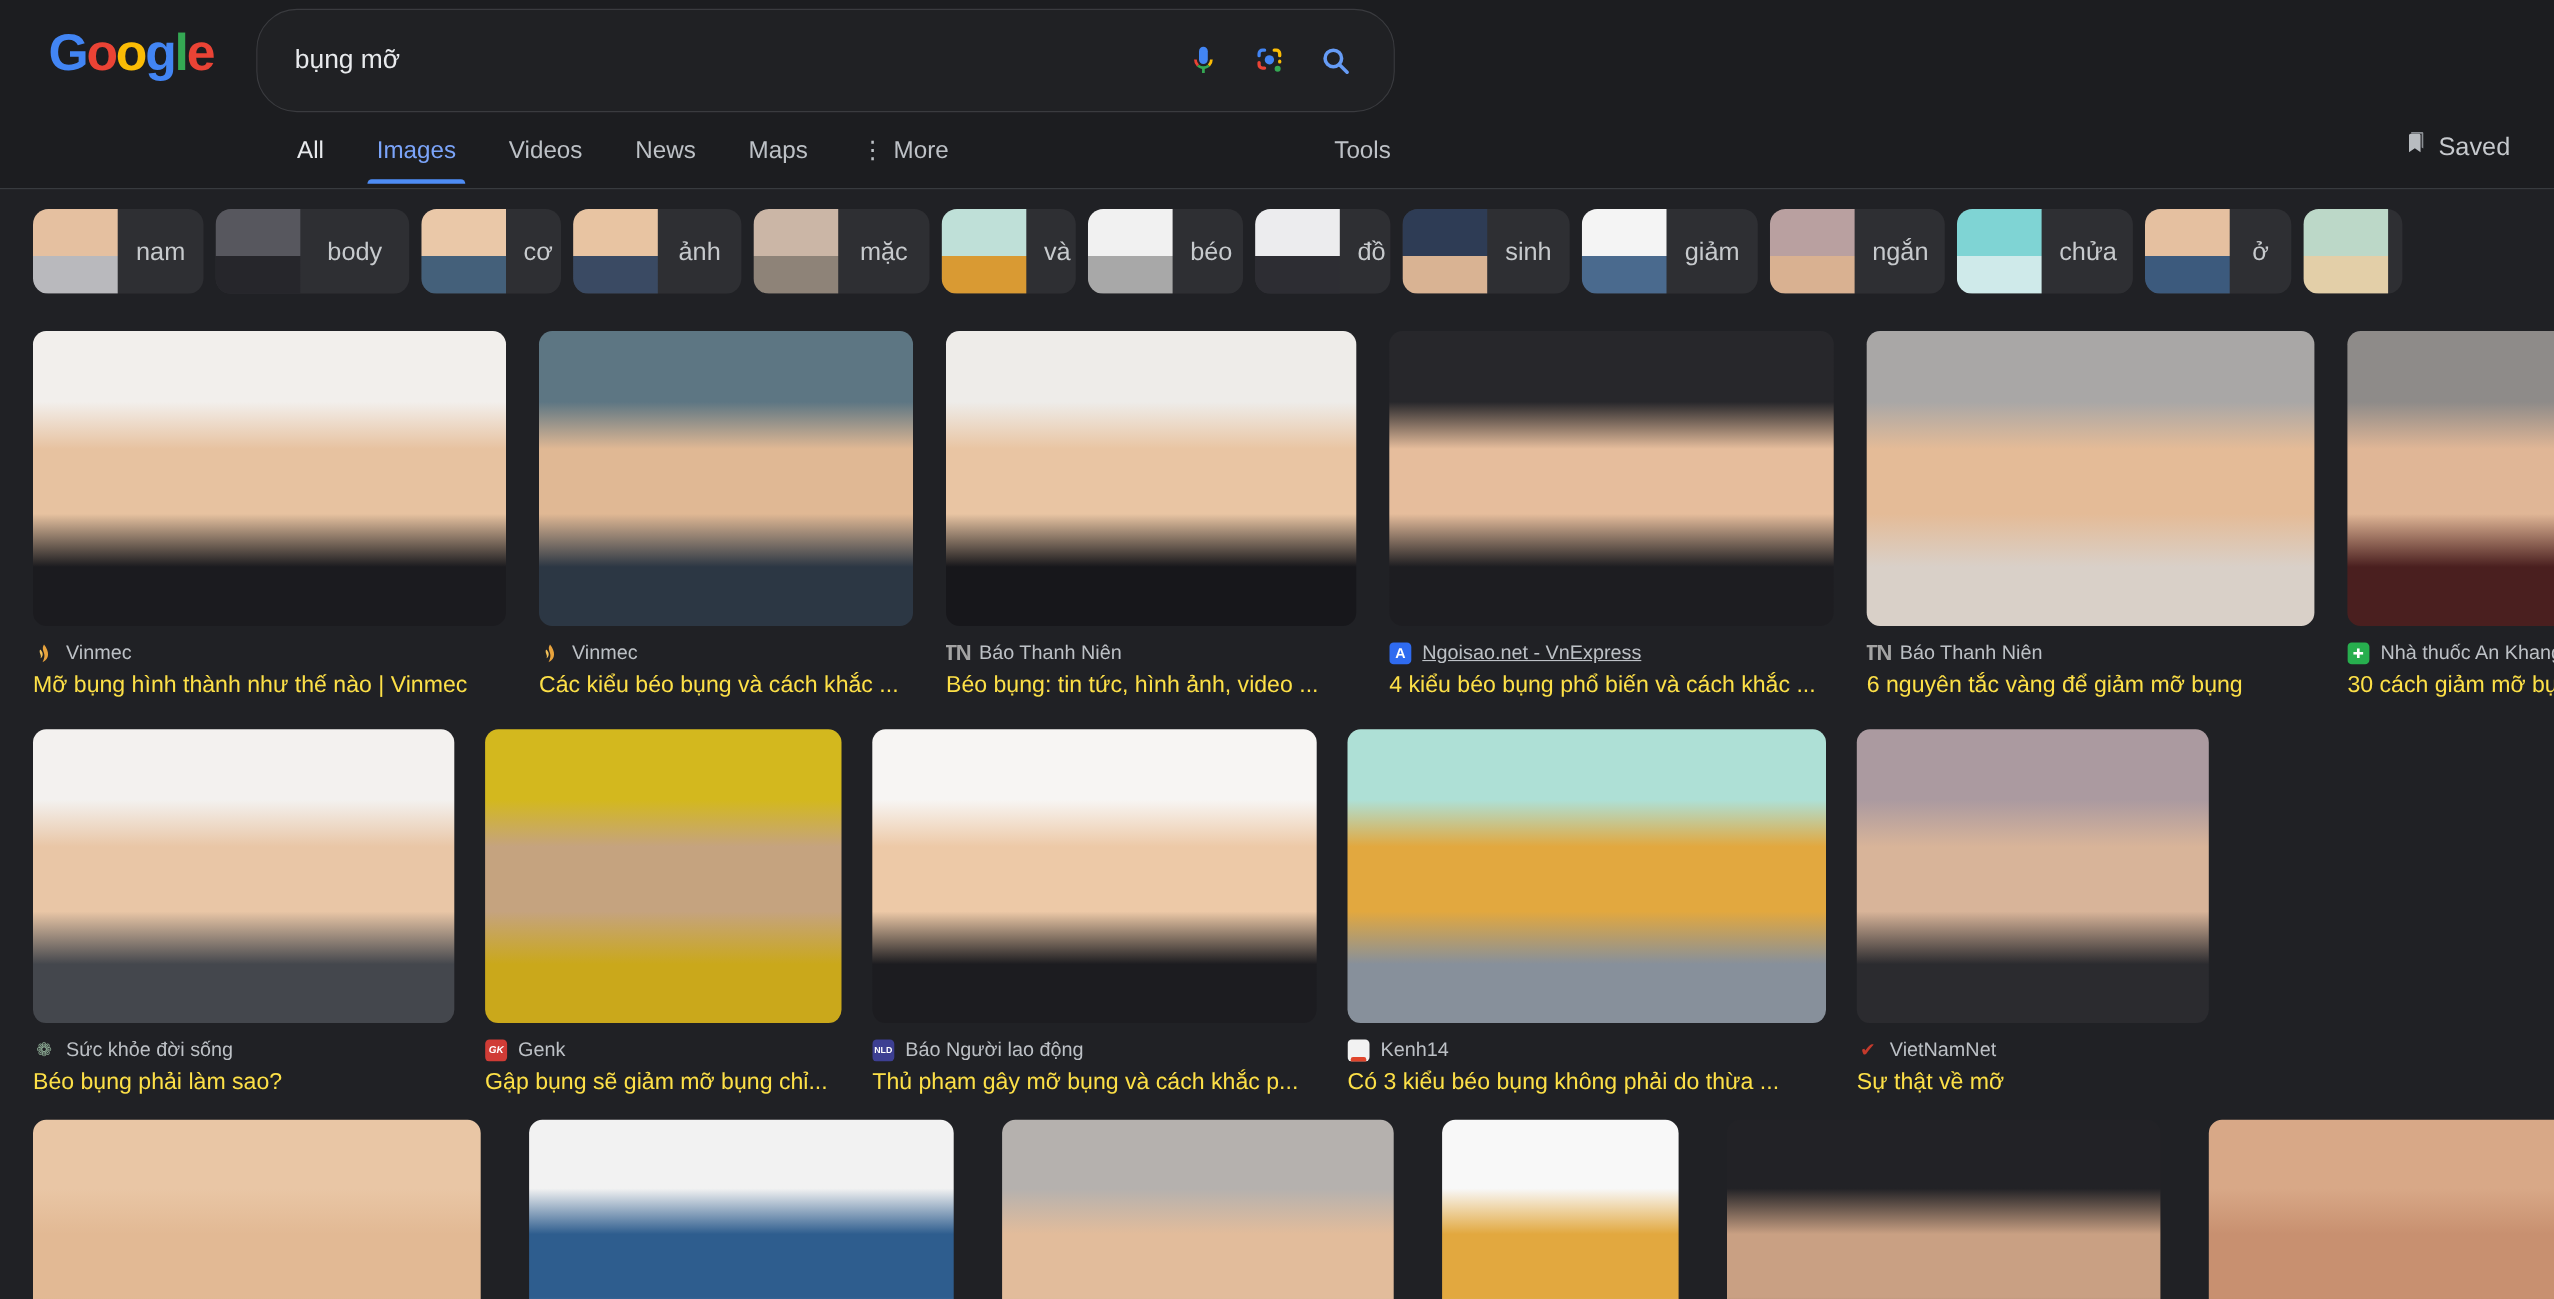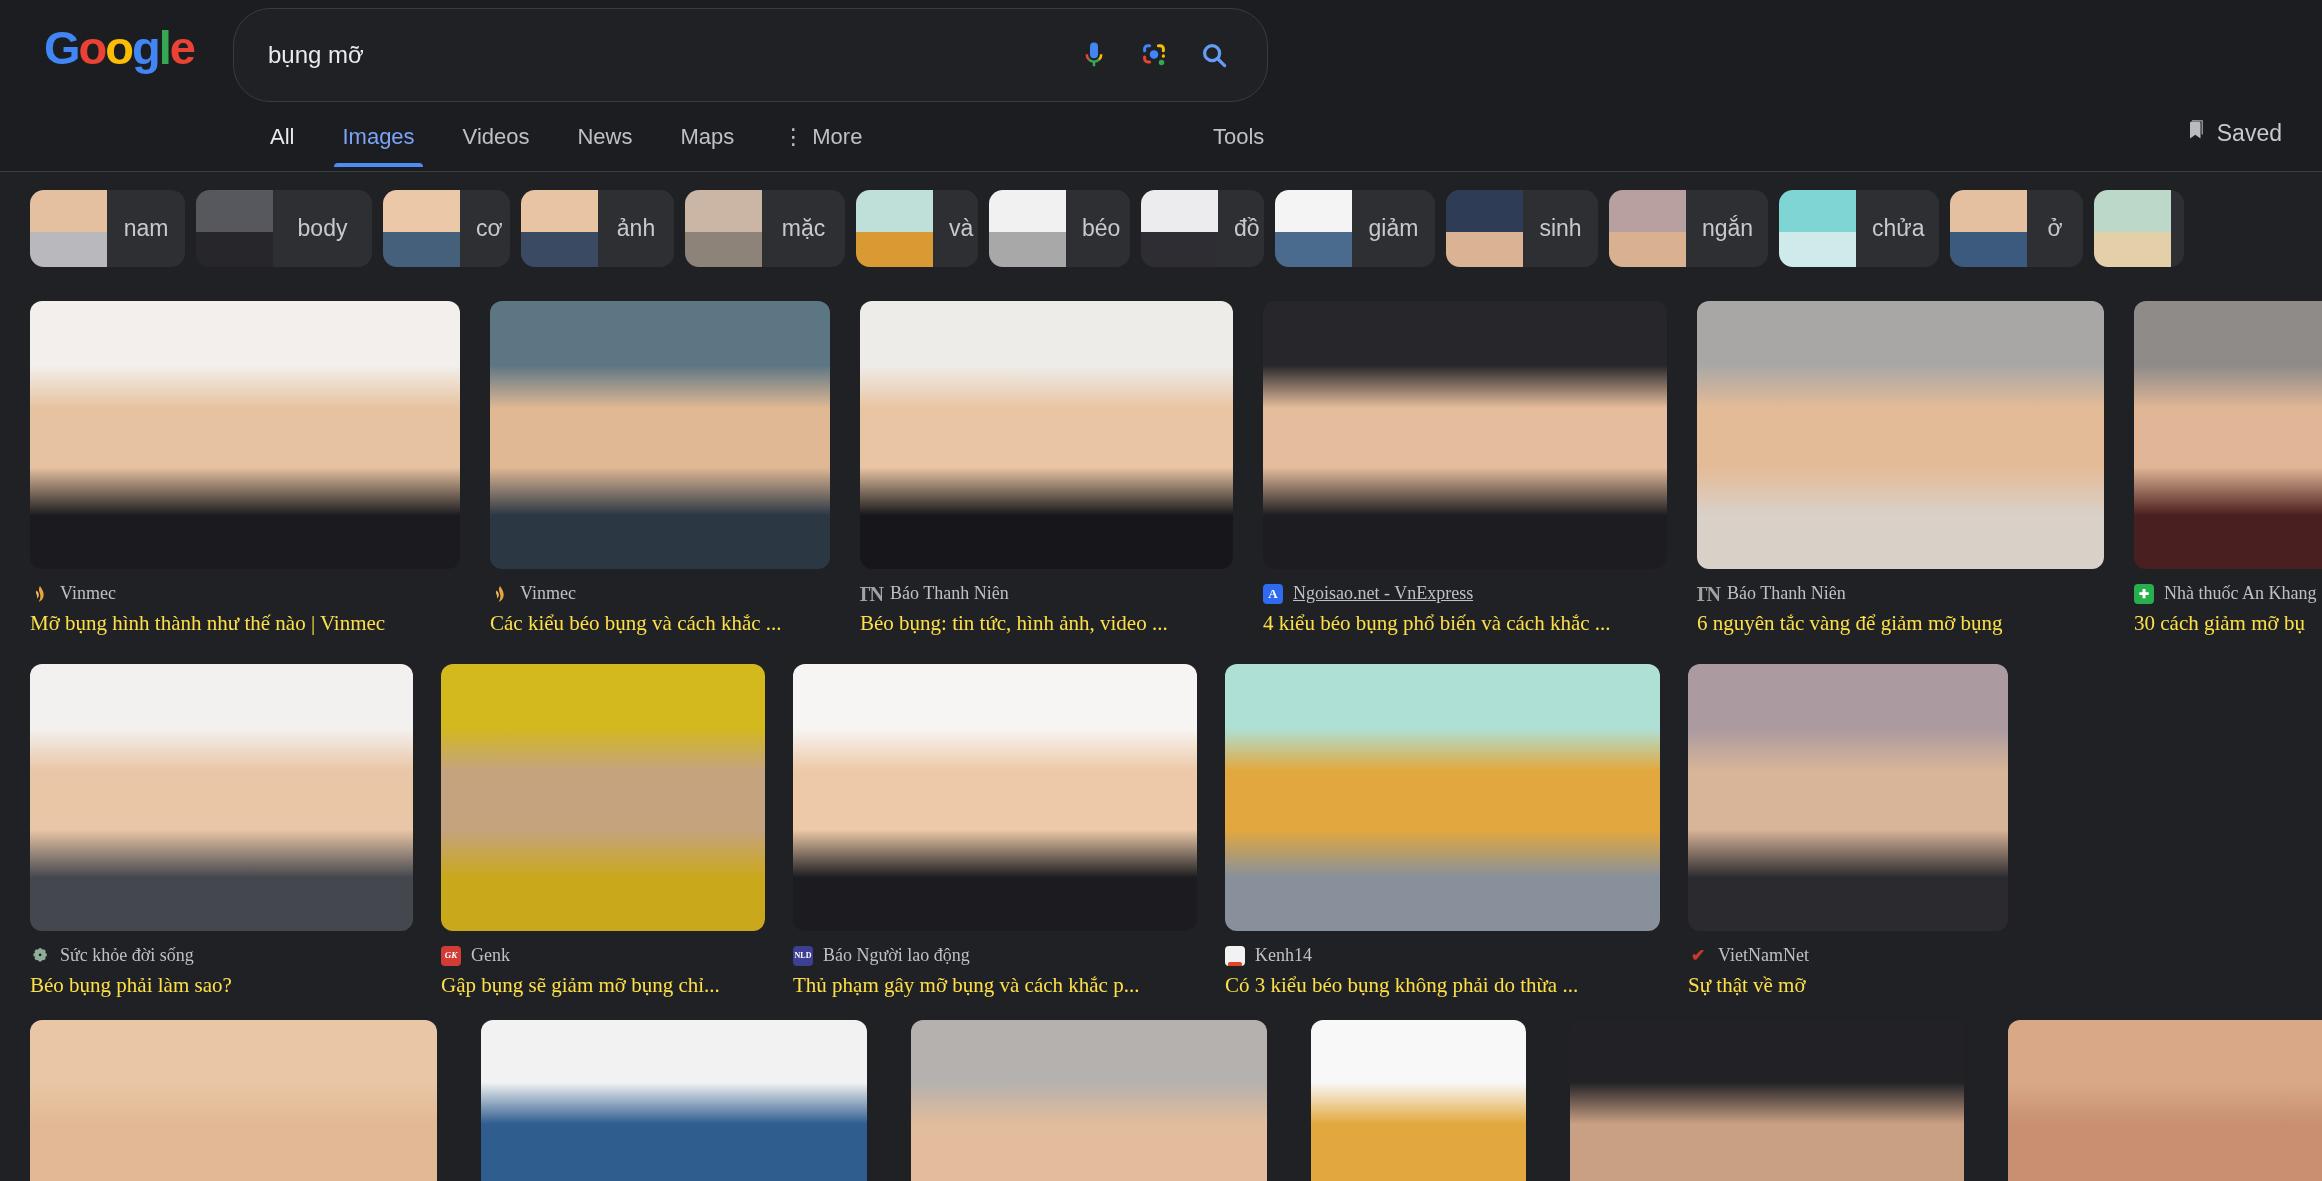--- a/index.html
+++ b/index.html
@@ -35,21 +35,21 @@
   .chips { display:flex; gap:11px; padding-left:30px; margin-top:18px; height:77px; overflow:hidden; }
   .chip { flex:none; background:#2e2f33; border-radius:14px; display:flex; align-items:center; overflow:hidden; cursor:pointer; }
   .chip-thumb { width:77px; height:77px; flex:none; }
   .chip-label { flex:1; text-align:center; color:#c7cacd; font-size:23px; padding:0 16px; white-space:nowrap; }
   
   .results { padding-left:30px; margin-top:34px; }
   .rrow { display:flex; }
   .rrow1 { gap:30px; margin-bottom:28px; }
   .rrow2 { gap:28px; margin-bottom:22px; }
   .rrow3 { gap:44px; }
-  .card { flex:none; cursor:pointer;font-family:Liberation Serif, serif; }
+  .card { flex:none; cursor:pointer; }
   .photo {
     width:100%; border-radius:12px;
     background:linear-gradient(180deg, var(--t) 0%, var(--t) 24%, var(--m) 40%, var(--m) 62%, var(--b) 80%, var(--b) 100%);
   }
   .rrow1 .photo { height:268px; }
   .rrow2 .photo { height:267px; }
   .rrow3 .photo { height:260px; }
   .src { margin-top:14px; display:flex; gap:10px; align-items:center; font-size:18px; color:#bdc1c6; white-space:nowrap; overflow:hidden; }
   .src.linked .src-name { text-decoration:underline; }
   .title { margin-top:7px; font-size:21px; color:#fde047; white-space:nowrap; overflow:hidden; }
@@ -161,27 +161,27 @@
       <span class="chip-label">và</span>
     </div>
   <div class="chip" style="width:141px">
       <div class="chip-thumb" style="background:linear-gradient(180deg,#f1f1f1 55%,#a8a8a8 55%)"></div>
       <span class="chip-label">béo</span>
     </div>
   <div class="chip" style="width:123px">
       <div class="chip-thumb" style="background:linear-gradient(180deg,#ececee 55%,#2d2d33 55%)"></div>
       <span class="chip-label">đồ</span>
     </div>
+  <div class="chip" style="width:152px">
+      <div class="chip-thumb" style="background:linear-gradient(180deg,#2e3c55 55%,#d9b393 55%)"></div>
+      <span class="chip-label">sinh</span>
+    </div>
   <div class="chip" style="width:160px">
       <div class="chip-thumb" style="background:linear-gradient(180deg,#f4f4f4 55%,#4a6a8e 55%)"></div>
       <span class="chip-label">giảm</span>
-    </div>
-  <div class="chip" style="width:152px">
-      <div class="chip-thumb" style="background:linear-gradient(180deg,#2e3c55 55%,#d9b393 55%)"></div>
-      <span class="chip-label">sinh</span>
     </div>
   <div class="chip" style="width:159px">
       <div class="chip-thumb" style="background:linear-gradient(180deg,#b9a0a0 55%,#d9b191 55%)"></div>
       <span class="chip-label">ngắn</span>
     </div>
   <div class="chip" style="width:160px">
       <div class="chip-thumb" style="background:linear-gradient(180deg,#7fd4d4 55%,#cfeaea 55%)"></div>
       <span class="chip-label">chửa</span>
     </div>
   <div class="chip" style="width:133px">

